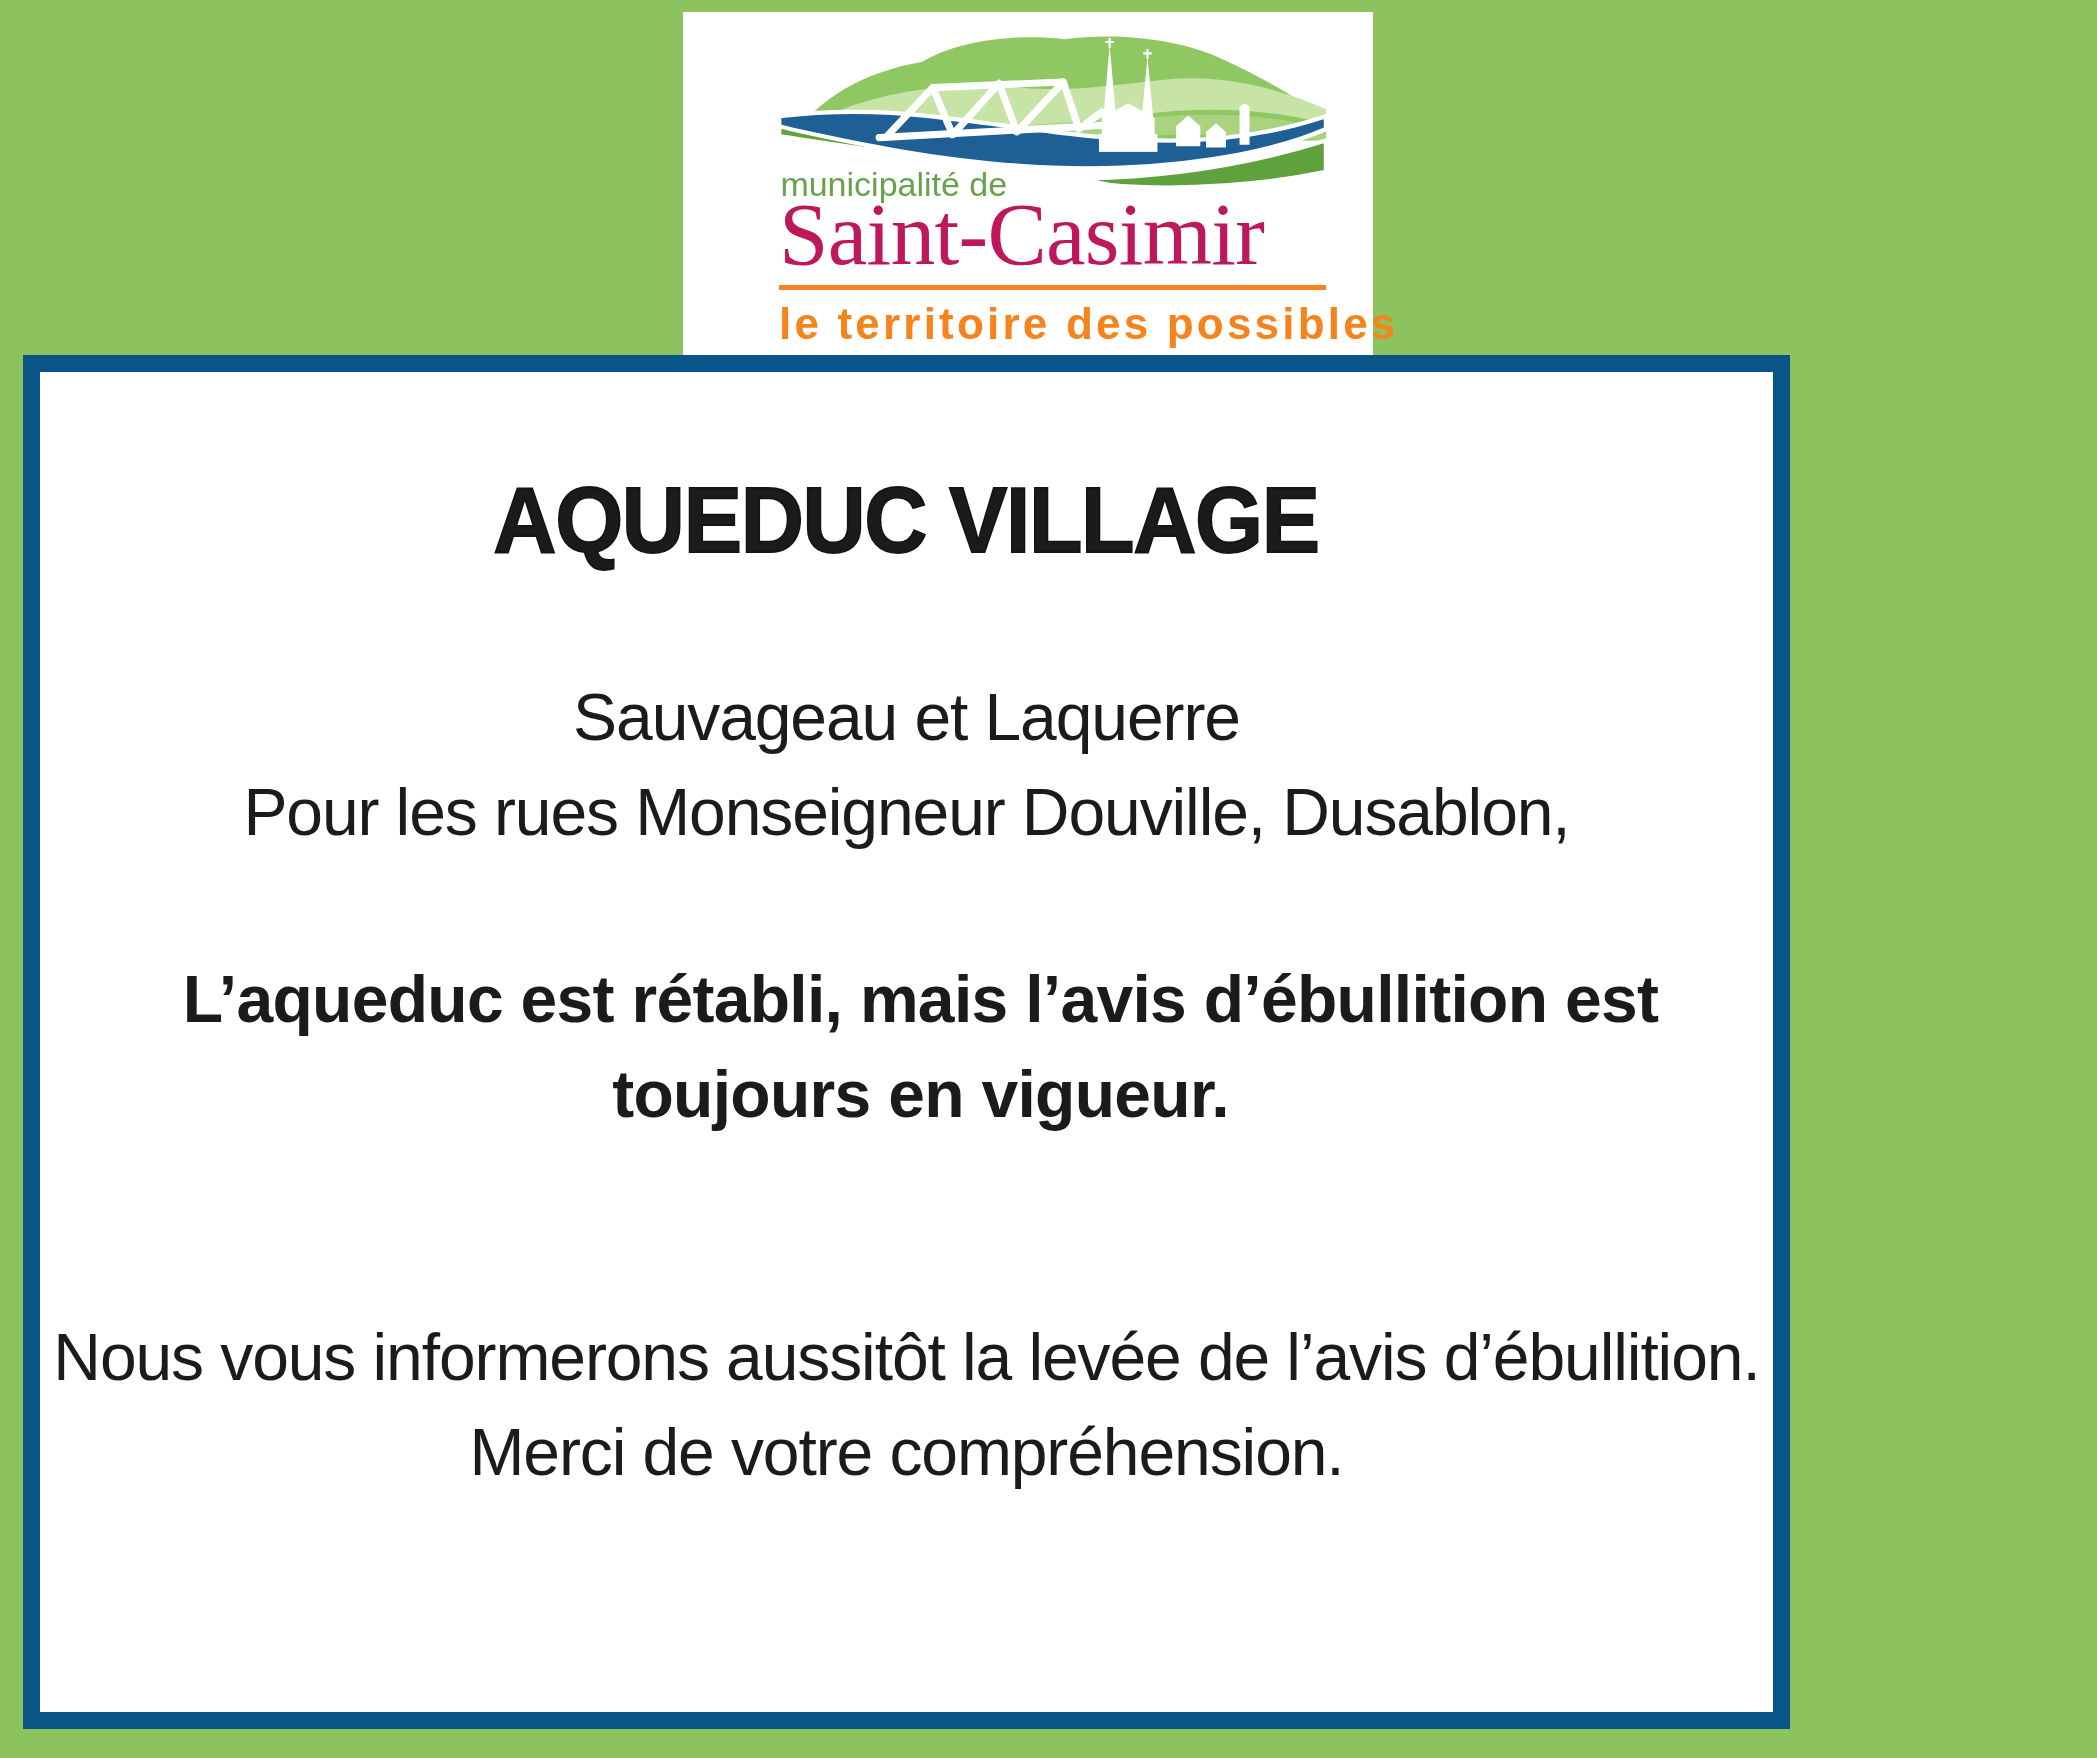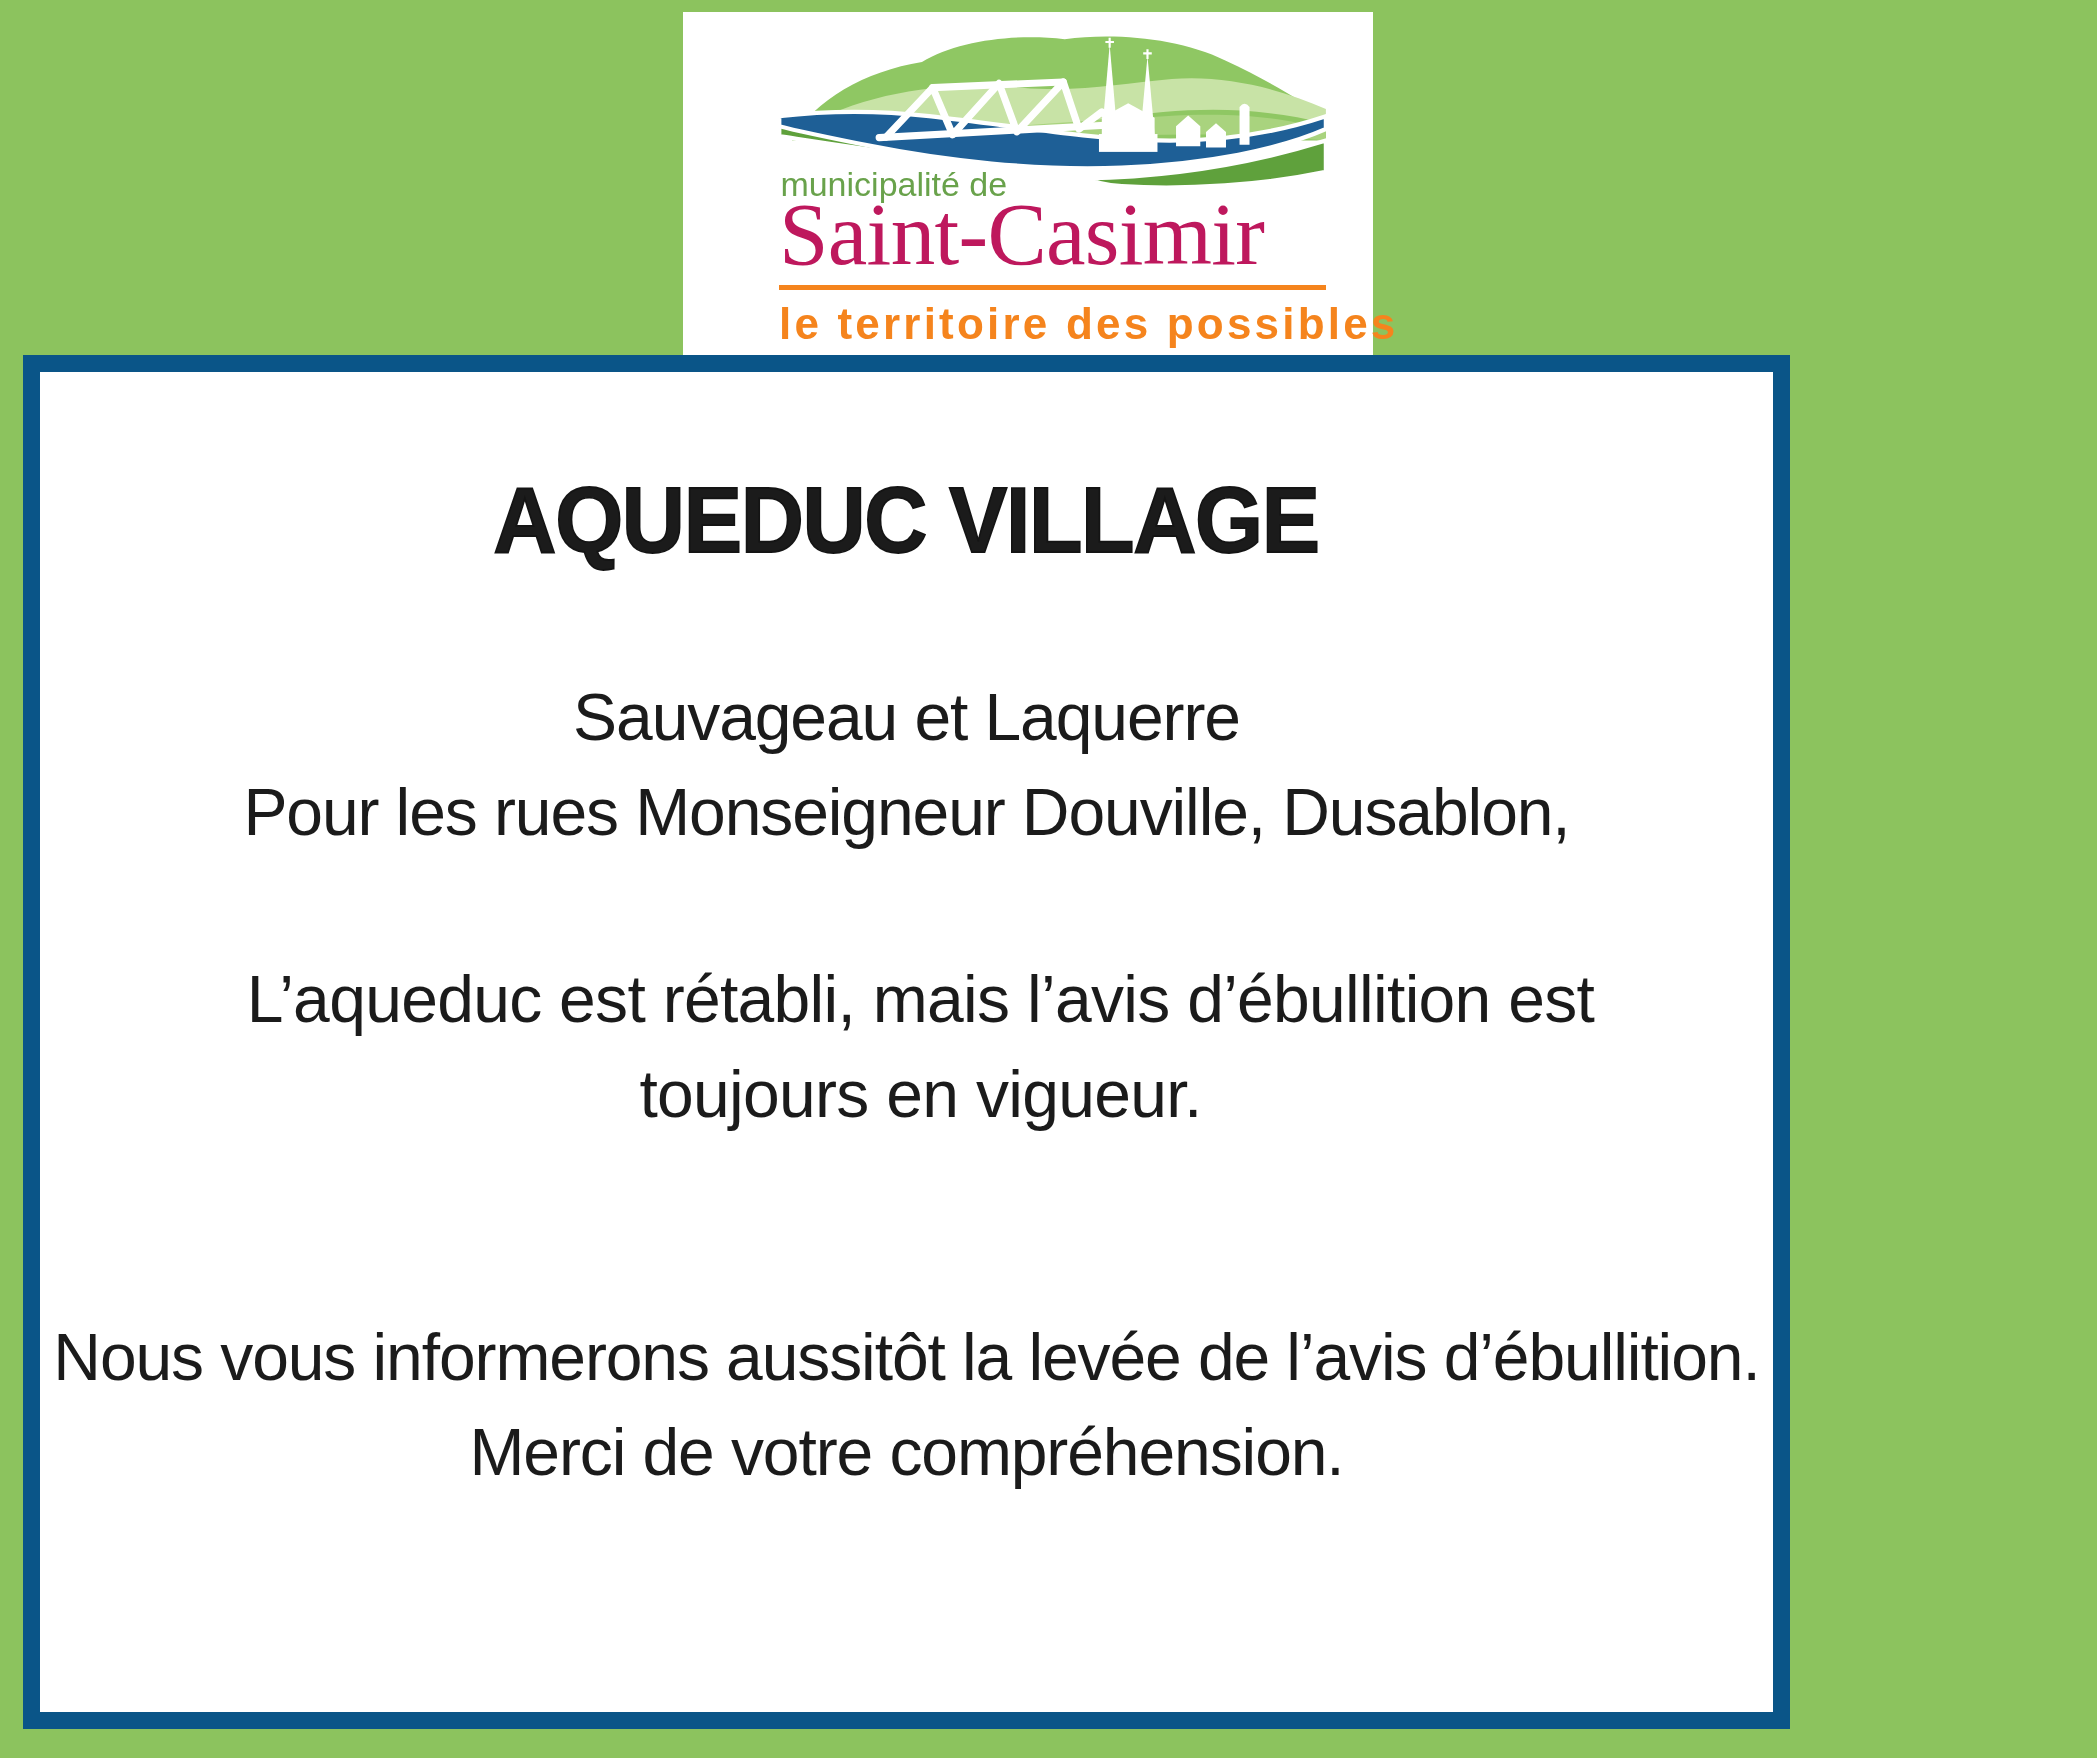--- a/index.html
+++ b/index.html
@@ -20,21 +20,21 @@
   .main-box{
     position:absolute;left:23px;top:355px;width:1767px;height:1374px;
     box-sizing:border-box;background:#ffffff;border:17px solid #0A5588;
     text-align:center;color:#1b1b1b;
   }
   .title{margin:93px 0 0;font-size:93px;line-height:111px;font-weight:700;letter-spacing:-1.4px;}
   .title>span{display:inline-block;transform:scaleX(.94);transform-origin:center;-webkit-text-stroke:1.8px #141414;}
   .para{font-size:66px;line-height:95px;letter-spacing:-1.1px;}
   .para div{white-space:nowrap;}
   .p1{margin-top:94px;}
-  .p2{margin-top:92px;font-weight:400;letter-spacing:-0.7px;padding-left:28px;}
+  .p2{margin-top:92px;font-weight:700;letter-spacing:-0.7px;padding-left:28px;}
   .p3{margin-top:168px;}
 </style>
 </head>
 <body>
 
 <div class="logo-box">
   <div class="logo-inner">
 
     <svg class="logo-art" width="550" height="157" viewBox="0 0 770 220">
 

